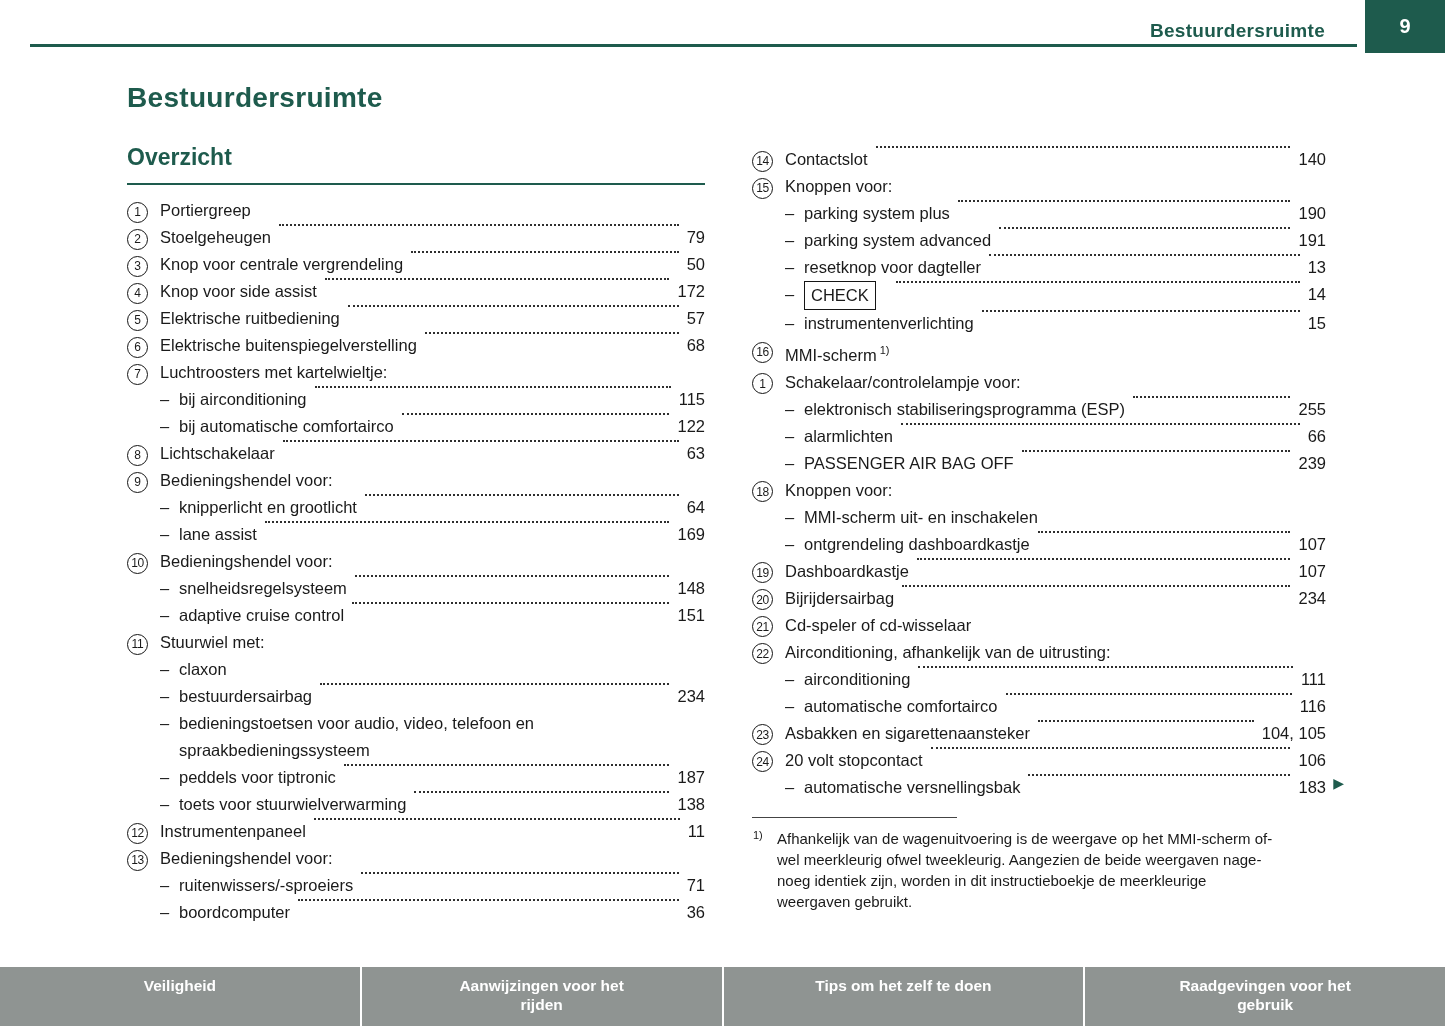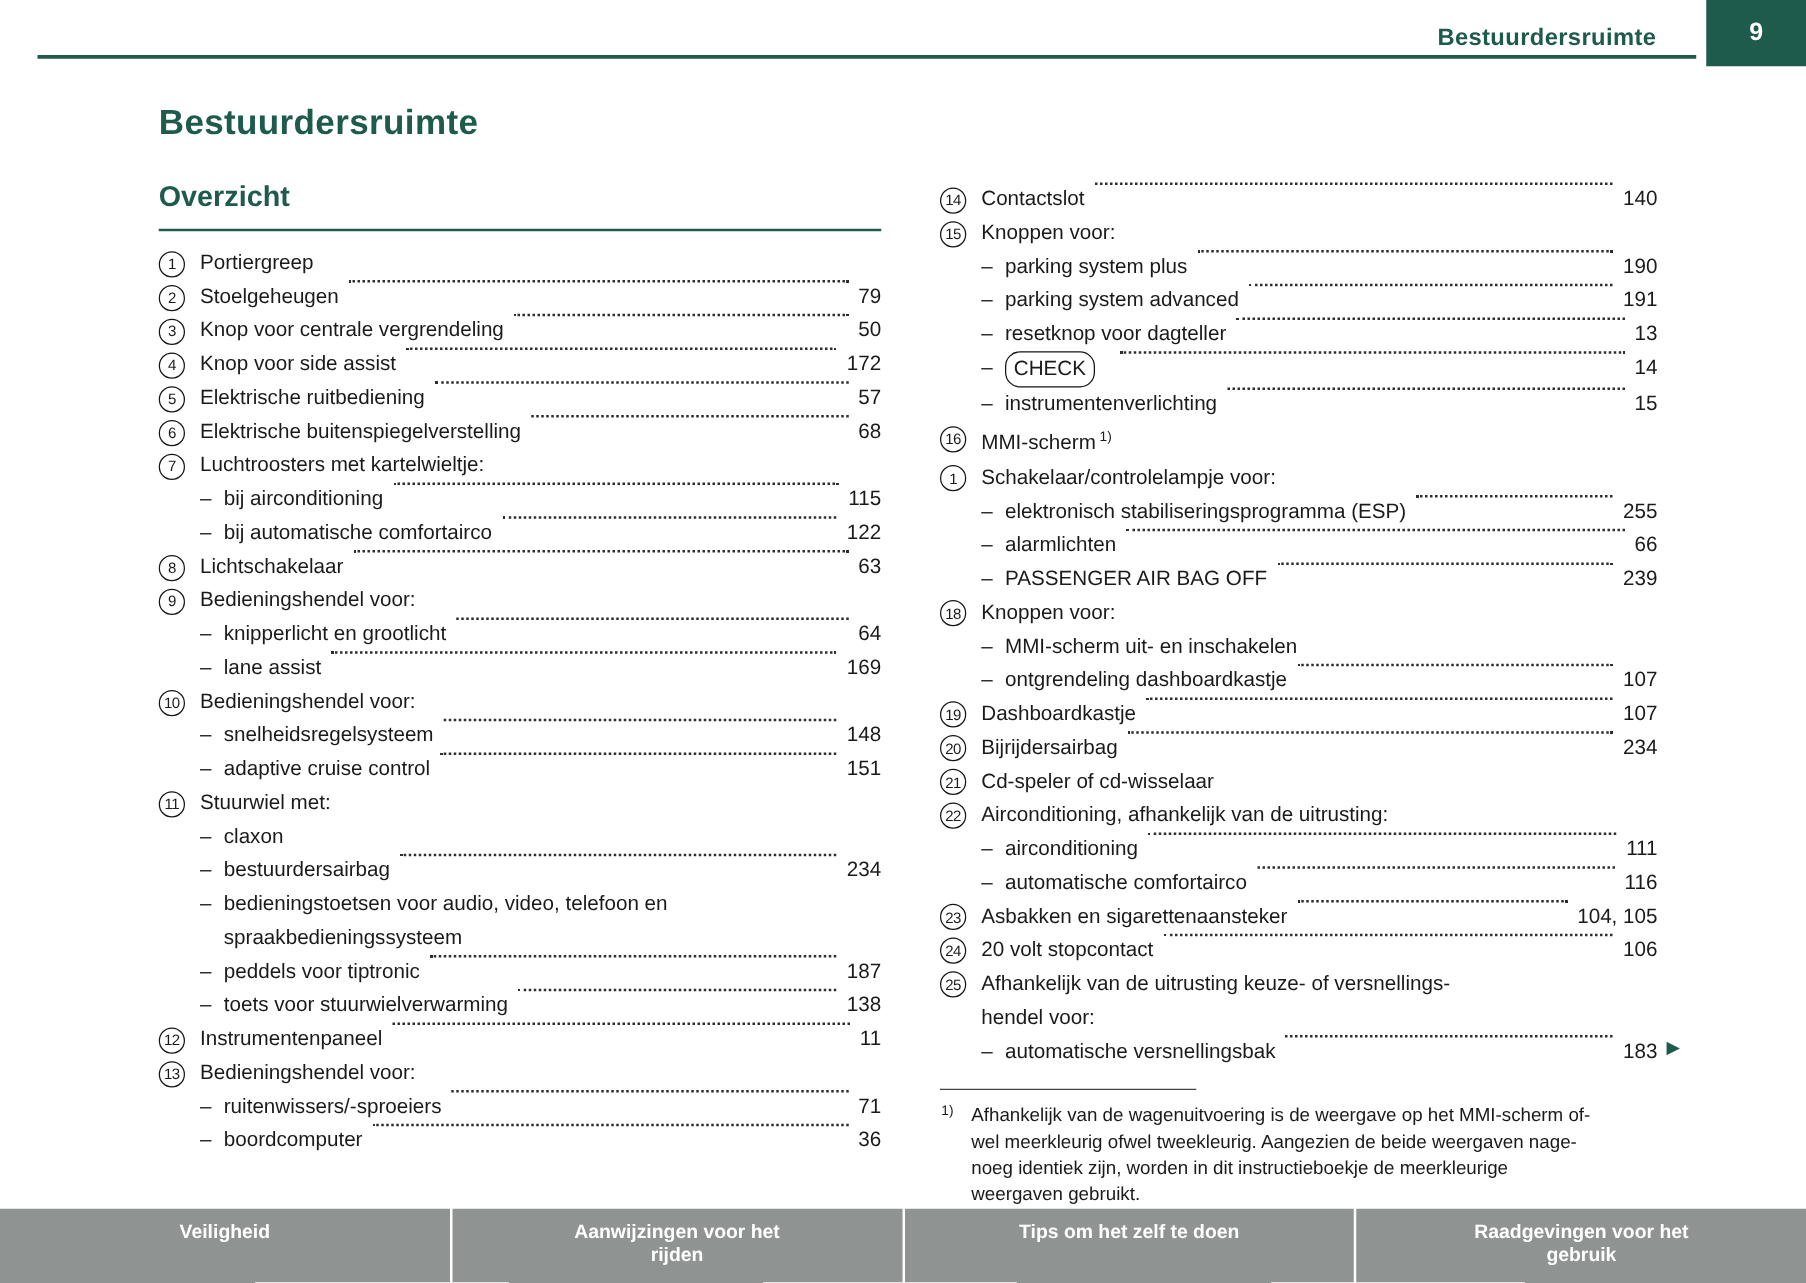--- a/index.html
+++ b/index.html
@@ -51,21 +51,21 @@
   }
   .sub  { padding-left:33px; }
   .dash { flex:0 0 19px; }
   .label { white-space:pre-line; }
   .dots {
     flex:1 1 14px; min-width:14px; height:0;
     border-bottom:2px dotted #2e2e2e; margin:0 8px;
   }
   .page { flex:0 0 auto; }
   .boxed {
-    border:1.6px solid #151515; border-radius:12px;
+    border:1.6px solid #151515; border-radius:0;
     padding:0 6px; margin-right:12px;
   }
   sup.fn-ref { font-size:11px; margin-left:3px; }
   .cont-arrow {
     position:absolute; right:-18px; bottom:4px;
     color:var(--accent,#1e5b4d); font-size:14px;
   }
 
   
   .footnote-rule { margin:16px 0 10px 0; width:205px; border-top:1.5px solid #444; height:0; }
@@ -392,25 +392,20 @@
           <span class="page">104, 105</span>
         </div>
 
       <div class="row">
           <span class="numcol"><span class="circle">24</span></span>
           <span class="label">20 volt stopcontact</span>
           <span class="dots"></span>
           <span class="page">106</span>
         </div>
 
-      <div class="row">
-          <span class="numcol"><span class="circle">25</span></span>
-          <span class="label">Afhankelijk van de uitrusting keuze- of versnellings-
-hendel voor:</span>
-        </div>
       <div class="row sub">
           <span class="dash">–</span>
           <span class="label">automatische versnellingsbak</span>
           <span class="dots"></span>
           <span class="page">183</span>
           <span class="cont-arrow">▶</span>
         </div>
 
     </div>
 

